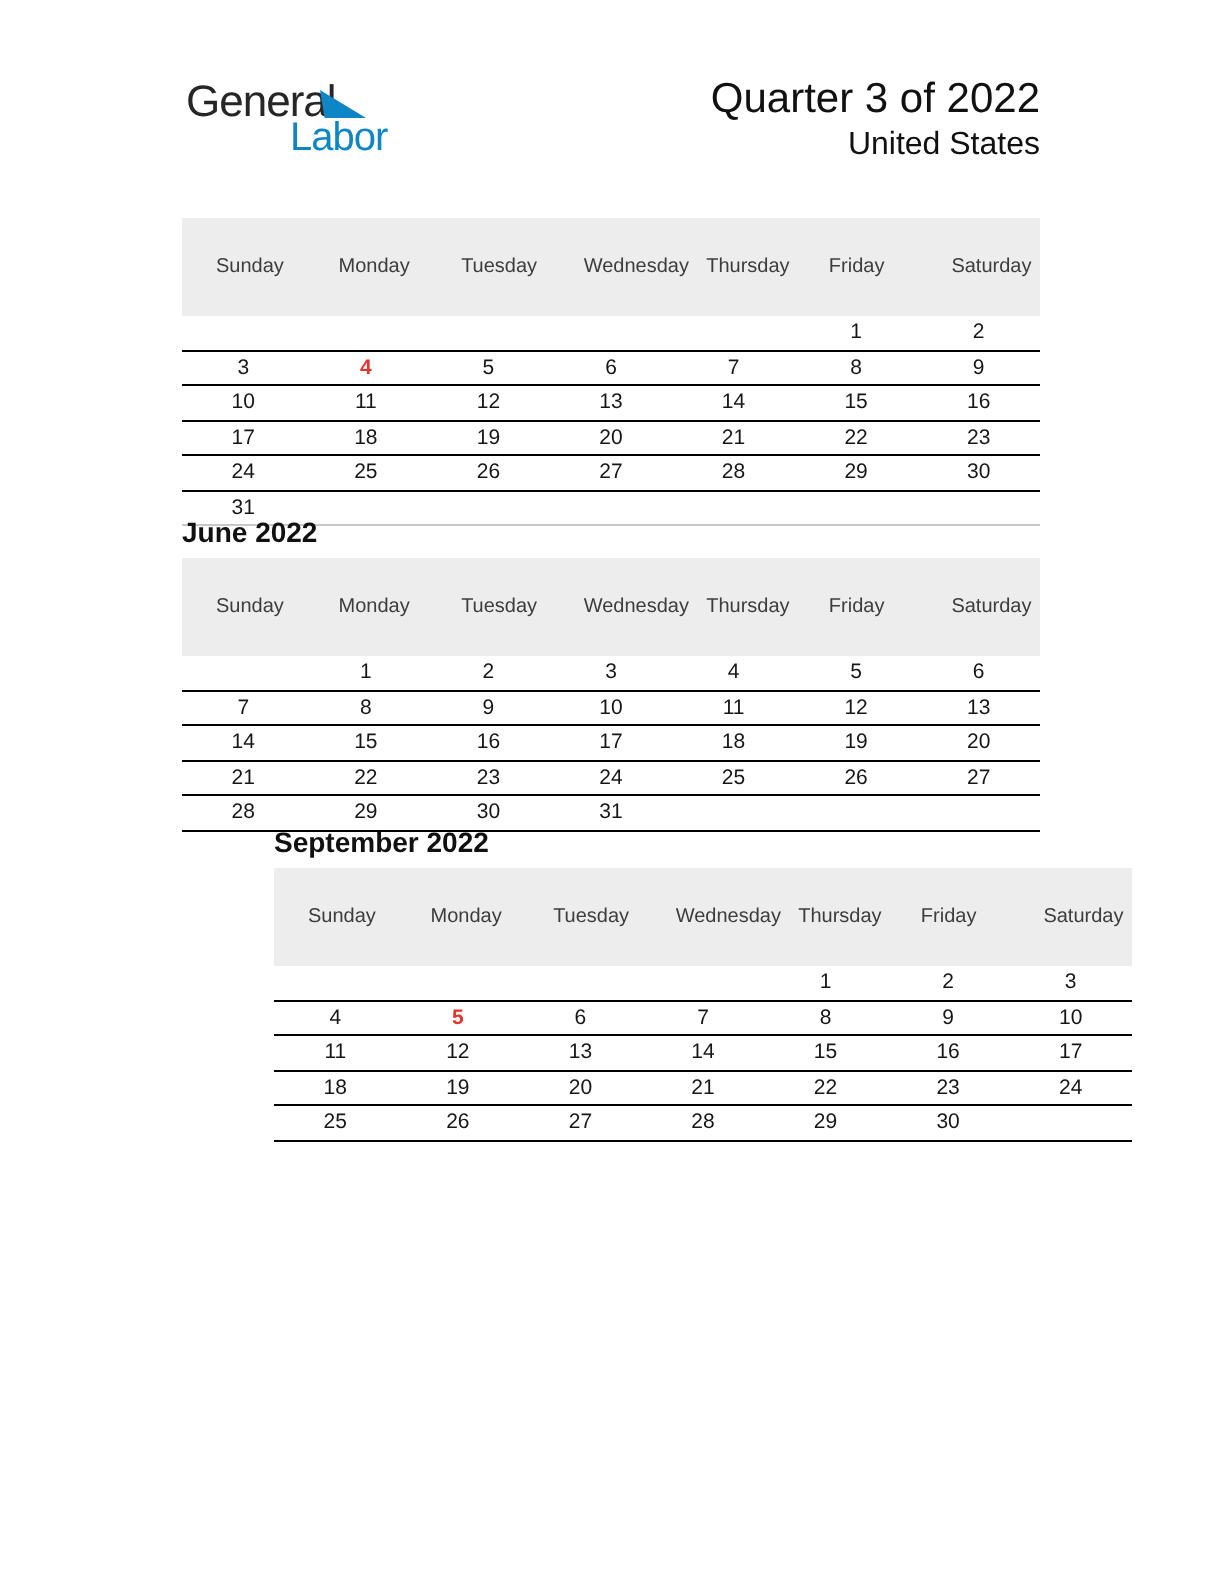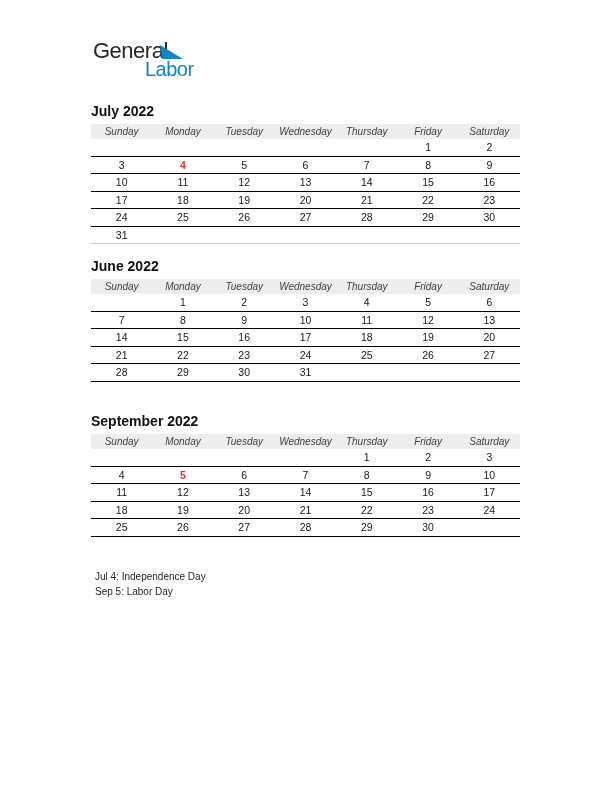--- a/index.html
+++ b/index.html
@@ -21,43 +21,46 @@
   
   .titles{position:absolute;right:92px;top:38px;text-align:right;}
   .title{font-size:21px;line-height:24px;color:#111111;}
   .subtitle{font-size:16px;line-height:20px;margin-top:1px;color:#111111;}
 
   
   .months{position:absolute;left:91px;top:104px;width:429px;height:470px;}
   .month{position:absolute;left:0;width:100%;}
   .month h2{margin:0;font-size:14px;line-height:15px;font-weight:bold;color:#111111;}
   .month table{width:100%;border-collapse:collapse;table-layout:fixed;margin-top:5px;}
-  .month th{background:var(--hdrbg);font-weight:normal;font-size:10px;color:#3d3d3d;height:15px;padding:0;text-align:center;font-style:italic;}
+  .month th{background:var(--hdrbg);font-weight:normal;font-size:10px;color:#3d3d3d;height:15px;padding:17px;text-align:center;}
   .month td{height:16.5px;padding:0;text-align:center;font-size:10.5px;color:#161616;border-bottom:1.5px solid #000000;}
   .month tr.light td{border-bottom:1px solid #c8c8c8;}
   .month td.holiday{color:var(--holiday);font-weight:bold;}
 
   
   .footnotes{position:absolute;left:95px;top:569px;font-size:10px;line-height:15px;color:#1f1f1f;}
 </style>
 </head>
 <body>
 
 <div class="page">
 
   <div class="logo">
     <span class="logo-general">General</span>
     <span class="logo-triangle"></span>
     <span class="logo-blue">Labor</span>
   </div>
 
+  <div class="titles">
+    <div class="title">Quarter 3 of 2022</div>
+    <div class="subtitle">United States</div>
+  </div>
 
   <div class="months">
       <section class="month" style="top: 0px;">
-        <h2>July 2022</h2>
         <table>
           <thead>
             <tr>
               <th>Sunday</th>
               <th>Monday</th>
               <th>Tuesday</th>
               <th>Wednesday</th>
               <th>Thursday</th>
               <th>Friday</th>
               <th>Saturday</th>
@@ -177,21 +180,21 @@
               <td>29</td>
               <td>30</td>
               <td>31</td>
               <td></td>
               <td></td>
               <td></td>
             </tr>
           </tbody>
         </table>
       </section>
-      <section class="month" style="top: 310px;">
+      <section class="month" style="top: 310px; margin-left: 46px;">
         <h2>September 2022</h2>
         <table>
           <thead>
             <tr>
               <th>Sunday</th>
               <th>Monday</th>
               <th>Tuesday</th>
               <th>Wednesday</th>
               <th>Thursday</th>
               <th>Friday</th>
@@ -242,18 +245,14 @@
               <td>28</td>
               <td>29</td>
               <td>30</td>
               <td></td>
             </tr>
           </tbody>
         </table>
       </section>
     </div>
 
-  <div class="footnotes">
-    <div>Jul 4: Independence Day</div>
-    <div>Sep 5: Labor Day</div>
-  </div>
 
 </div>
 
 </body></html>

